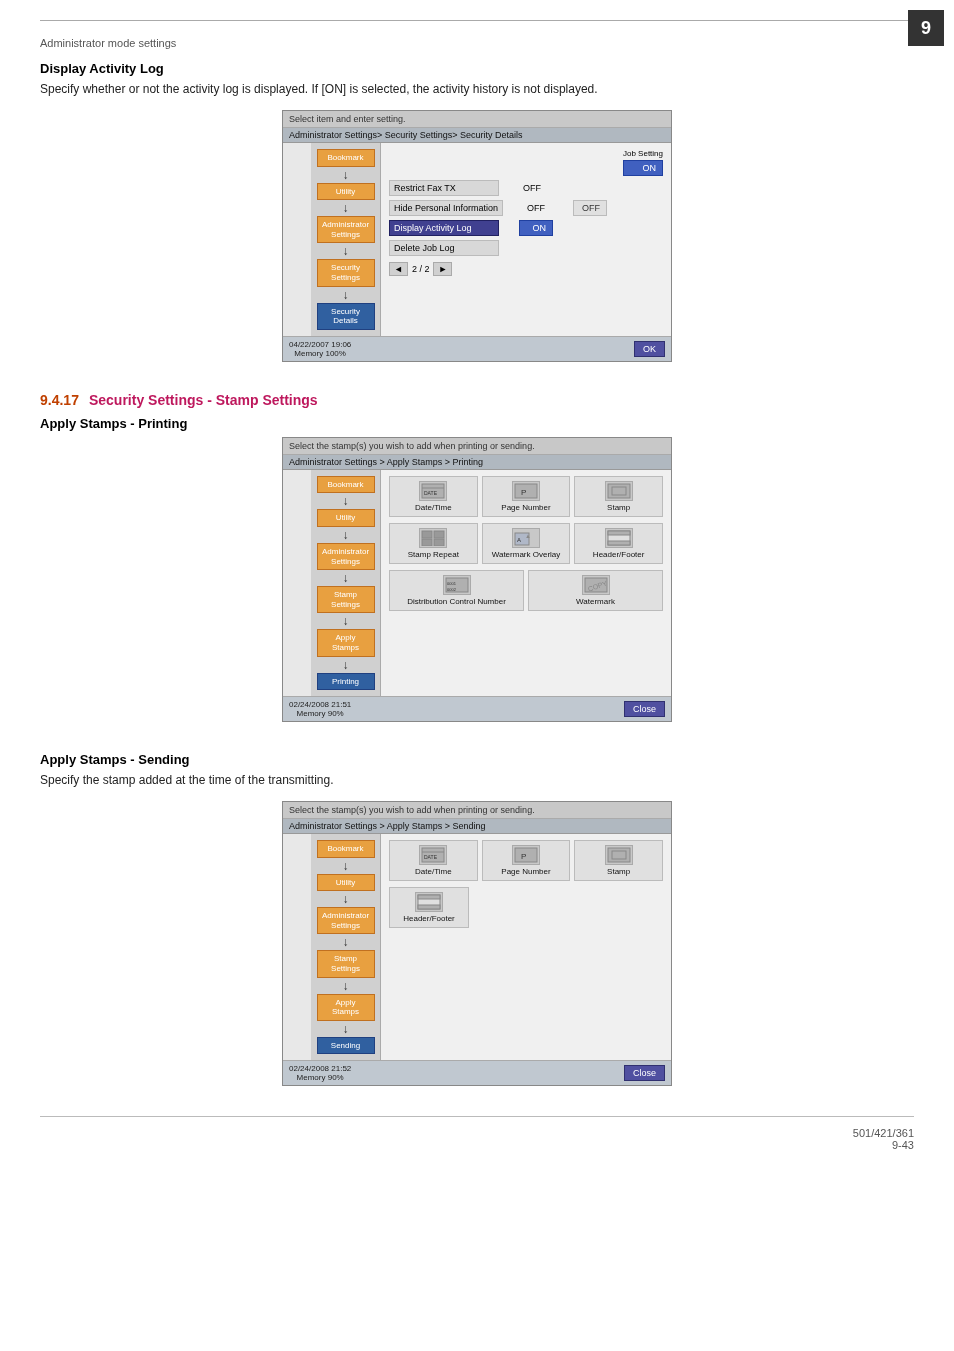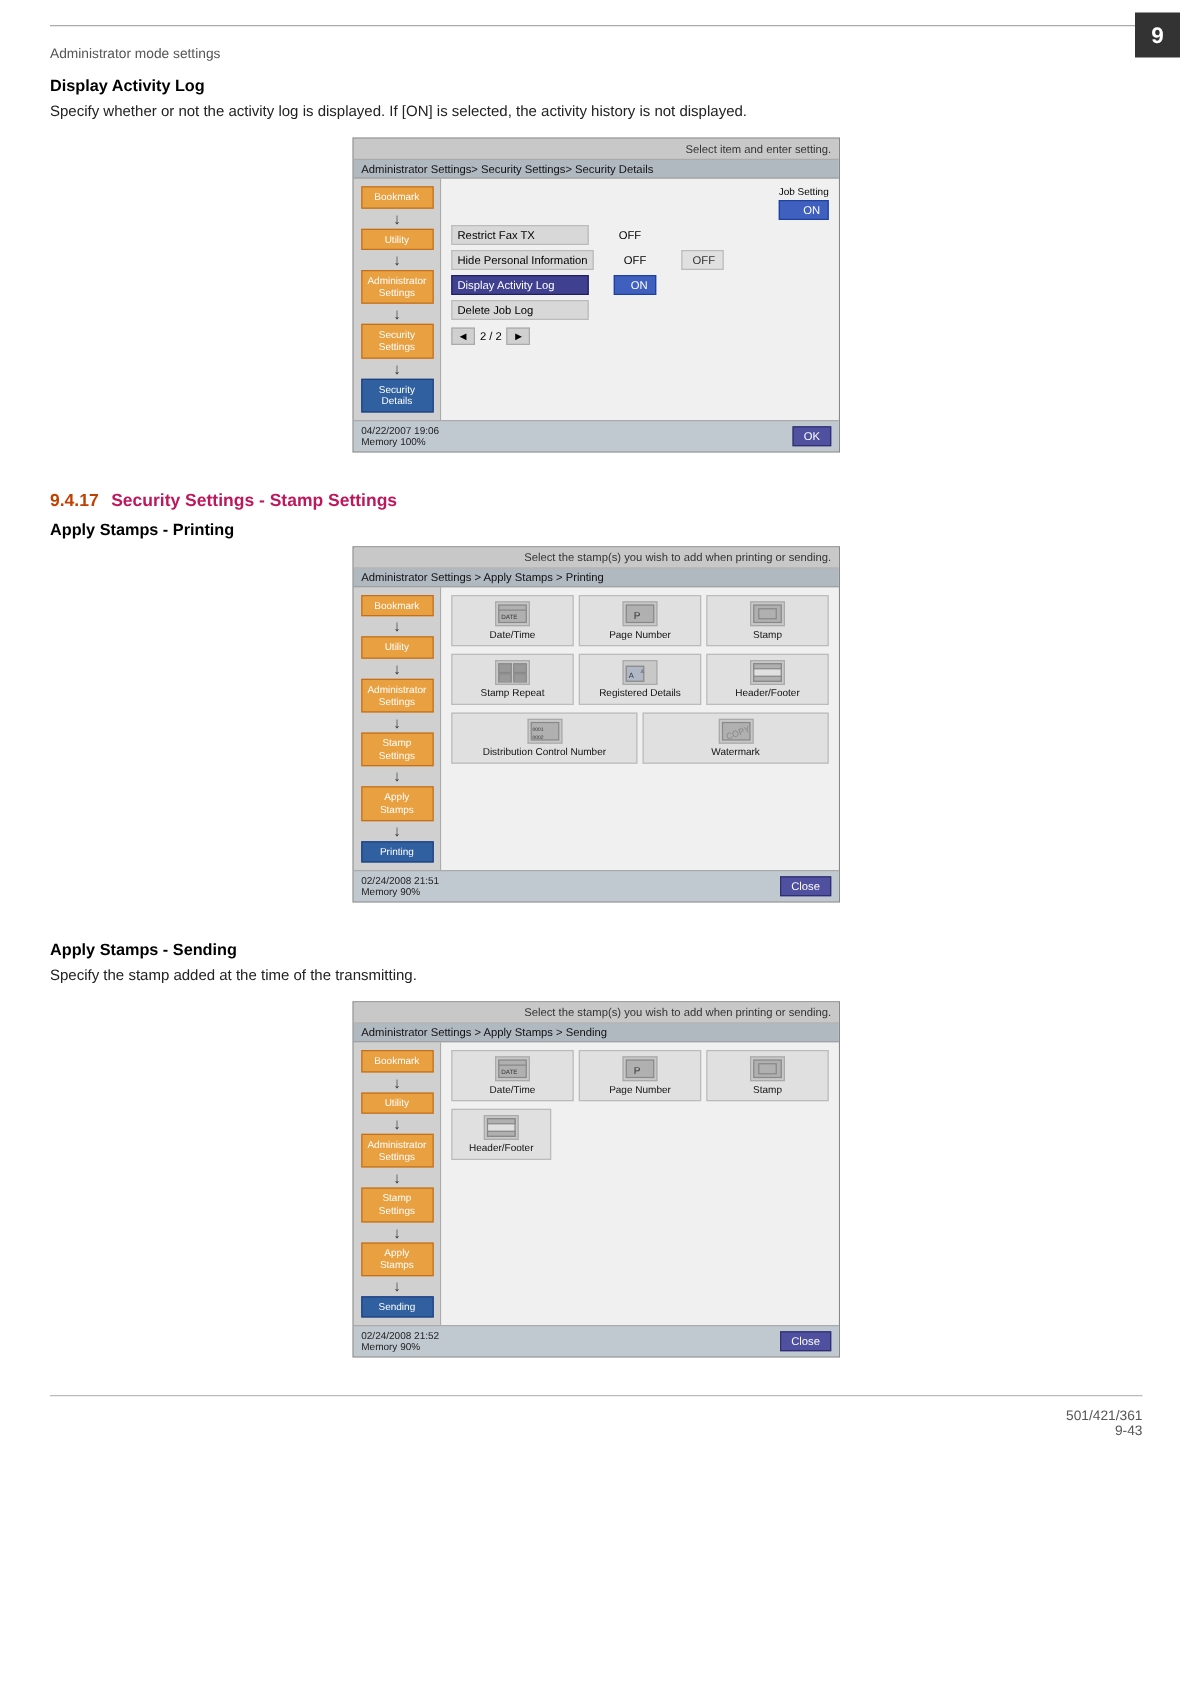--- a/index.html
+++ b/index.html
@@ -68,35 +68,35 @@
       background: #e8e8e8;
       font-size: 10px;
     }
 
     .sc-top-bar {
       background: #c8c8c8;
       padding: 3px 6px;
       font-size: 9px;
       color: #333;
       border-bottom: 1px solid #aaa;
-      text-align: right;
     }
 
     .sc-breadcrumb {
       background: #b0b8c0;
       padding: 2px 6px;
       font-size: 9px;
       color: #111;
       border-bottom: 1px solid #999;
     }
 
     .sc-body {
       display: flex;
       flex-direction: row;
       min-height: 160px;
+      margin-left: 28px;
     }
 
     .sc-sidebar {
       width: 70px;
       background: #d0d0d0;
       border-right: 1px solid #aaa;
       display: flex;
       flex-direction: column;
       align-items: center;
       padding: 6px 0;
@@ -204,20 +204,21 @@
       display: flex;
       justify-content: space-between;
       align-items: center;
       padding: 3px 6px;
       border-top: 1px solid #aaa;
     }
 
     .sc-footer-text {
       font-size: 8px;
       color: #222;
+      text-align: center;
     }
 
     .sc-footer-btn {
       background: #5050a0;
       color: #fff;
       font-size: 9px;
       padding: 2px 8px;
       border: 1px solid #303070;
     }
 
@@ -451,21 +452,21 @@
             <div class="stamp-label">Stamp Repeat</div>
           </div>
           <div class="stamp-item">
             <div class="stamp-icon">
               <svg width="24" height="16" viewBox="0 0 24 16">
                   <rect x="1" y="3" width="14" height="12" fill="#b0b8c8" stroke="#888"></rect>
                   <text x="3" y="12" font-size="6" fill="#333">A</text>
                   <text x="11" y="8" font-size="6" fill="#888">▲</text>
                 </svg>
             </div>
-            <div class="stamp-label">Registered Details</div>
+            <div class="stamp-label">Watermark Overlay</div>
           </div>
           <div class="stamp-item">
             <div class="stamp-icon">
               <svg width="24" height="16" viewBox="0 0 24 16">
                   <rect x="1" y="1" width="22" height="14" fill="#e0e0e0" stroke="#888"></rect>
                   <rect x="1" y="1" width="22" height="4" fill="#b0b0b0" stroke="#888"></rect>
                   <rect x="1" y="11" width="22" height="4" fill="#b0b0b0" stroke="#888"></rect>
                 </svg>
             </div>
             <div class="stamp-label">Header/Footer</div>

